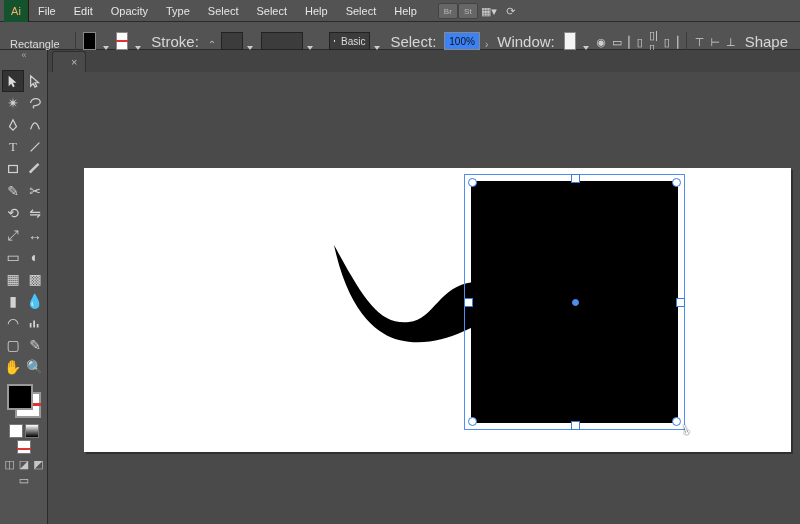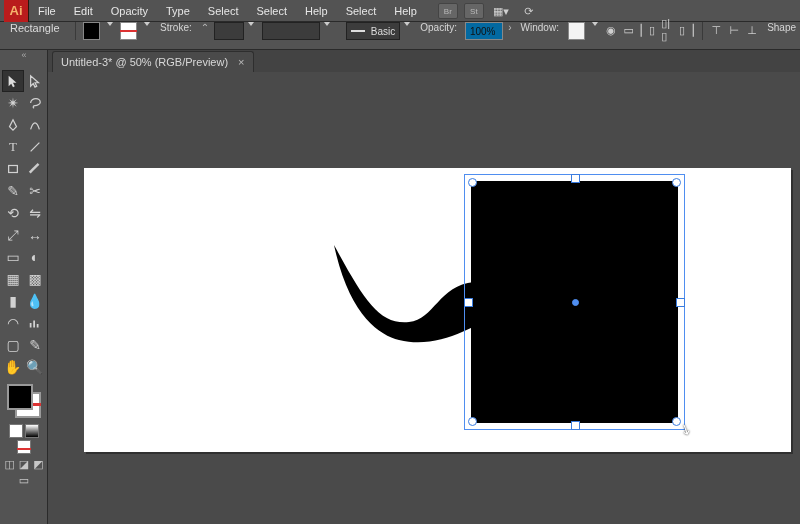--- a/index.html
+++ b/index.html
@@ -1,34 +1,34 @@
 <!DOCTYPE html>
 <html><head>
 <meta charset="utf-8">
 <style>
   html,body{margin:0;padding:0;width:800px;height:524px;overflow:hidden;background:#4a4a4a;font-family:"Segoe UI",Tahoma,sans-serif;font-size:11px;color:#ddd;-webkit-font-smoothing:antialiased}
   .menubar{position:absolute;left:0;top:0;right:0;height:22px;background:#535353;display:flex;align-items:center;padding-left:4px;box-shadow:inset 0 -1px 0 #2a2a2a}
-  .logo{width:24px;height:22px;background:#b91c1c;display:flex;align-items:center;justify-content:center;color:#f5b26b;font-weight:700;font-size:13px;border:1px solid #2a180c;border-top:0;border-left:0}
+  .logo{width:24px;height:22px;background:#14532d;display:flex;align-items:center;justify-content:center;color:#f5b26b;font-weight:400;font-size:11px;border:1px solid #2a180c;border-top:0;border-left:0}
   .menu-item{padding:17px 9px;line-height:22px;color:#e7e7e7;cursor:default}
-  .menu-icon-group{display:flex;gap:6px;margin-left:12px;align-items:center;color:#bbb}
+  .menu-icon-group{display:flex;gap:0;margin-left:12px;align-items:center;color:#bbb}
   .mi-chip{background:#666;border:1px solid #444;width:18px;height:14px;font-size:8px;display:flex;align-items:center;justify-content:center;border-radius:2px}
-  .ctrlbar{position:absolute;left:0;top:22px;right:0;height:28px;background:#535353;display:flex;align-items:flex-start;box-shadow:inset 0 -1px 0 #2a2a2a}
+  .ctrlbar{position:absolute;left:0;top:22px;right:0;height:28px;background:#535353;display:flex;align-items:flex-end;box-shadow:inset 0 -1px 0 #2a2a2a}
   .ctrl-label{padding:0 10px;color:#dcdcdc}
   .swatch{width:20px;height:16px;border:1px solid #888;margin:0 3px}
   .sw-black{background:#000}
   .sw-none{background:#fff;position:relative}
   .sw-none::after{content:"";position:absolute;left:-1px;top:7px;right:-1px;border-top:2px solid #d33}
   .dd-caret{width:0;height:0;border-left:3px solid transparent;border-right:3px solid transparent;border-top:4px solid #ccc;margin:0 4px}
-  .miniTxt{color:#d6d6d6;font-size:10px;padding:0 6px}
+  .miniTxt{color:#d6d6d6;font-size:15px;padding:0 6px}
   .pt-field{width:38px;height:16px;background:#3c3c3c;border:1px solid #222;margin-left:2px}
   .long-field{width:74px;height:16px;background:#3c3c3c;border:1px solid #222;margin-left:4px}
   .brush-prev{width:60px;height:16px;border:1px solid #222;background:#3c3c3c;margin-left:12px;display:flex;align-items:center;justify-content:flex-end;padding:0 4px;gap:6px}
   .brush-line{flex:1;height:0;border-top:2px solid #ddd}
   .brushTxt{font-size:10px;color:#ddd}
-  .num-box{width:38px;height:16px;background:#0369a1;color:#111;border:1px solid #888;font-size:10px;display:flex;align-items:center;padding:0 4px;margin:0 2px}
+  .num-box{width:38px;height:16px;background:#3b82f6;color:#111;border:1px solid #888;font-size:10px;display:flex;align-items:center;padding:0 4px;margin:0 2px}
   .chev{color:#bbb;font-size:10px;padding:0 3px}
   .sw-white{background:#f4f4f4}
   .ico{width:16px;height:16px;margin:0 3px;color:#cfcfcf;display:flex;align-items:center;justify-content:center}
   .vsep{width:1px;height:18px;background:#3a3a3a;margin:0 5px}
   .tabbar{position:absolute;left:48px;top:50px;right:0;height:22px;background:#434343;display:flex;align-items:flex-end}
   .tab{background:#4a4a4a;height:20px;border:1px solid #2e2e2e;border-bottom:0;border-radius:3px 3px 0 0;display:flex;align-items:center;padding:0 8px;margin-left:4px;color:#d8d8d8;font-size:11px}
   .tab .x{margin-left:10px;color:#bbb;font-size:11px}
   .toolbar{position:absolute;left:0;top:50px;width:48px;bottom:0;background:#535353;box-shadow:inset -1px 0 0 #2a2a2a;display:flex;flex-direction:column;align-items:center;padding-top:20px}
   .toolbar .collapse{position:absolute;left:0;top:0;right:0;height:10px;display:flex;justify-content:center;align-items:center;color:#aaa;font-size:9px}
   .tool-row{width:44px;height:22px;display:flex}
@@ -89,41 +89,40 @@
   <span class="chev">⌃</span>
   <span class="pt-field"></span>
     <span class="dd-caret"></span>
   <span class="long-field"></span>
     <span class="dd-caret"></span>
   <span class="brush-prev">
       <span class="brush-line"></span>
       <span class="brushTxt">Basic</span>
     </span>
     <span class="dd-caret"></span>
-  <span class="miniTxt">Opacity:</span>
+  <span class="miniTxt">Select:</span>
   <span class="num-box">100%</span>
   <span class="chev">›</span>
   <span class="miniTxt">Window:</span>
   <span class="swatch sw-white"></span>
     <span class="dd-caret"></span>
   <span class="ico">◉</span>
   <span class="ico">▭</span>
   <span class="ico">▏▯</span>
   <span class="ico">▯|▯</span>
   <span class="ico">▯▕</span>
   <span class="vsep"></span>
   <span class="ico">⊤</span>
   <span class="ico">⊢</span>
   <span class="ico">⊥</span>
-  <span class="miniTxt" style="margin-left:auto;padding-right:4px">Shape</span>
+  <span class="miniTxt" style="margin-left:auto;padding-right:12px">Shape</span>
 </div>
 
 <div class="tabbar">
   <div class="tab">
-    <span>Untitled-3* @ 50% (RGB/Preview)</span>
     <span class="x">×</span>
   </div>
 </div>
 
 <div class="toolbar">
   <div class="collapse">«</div>
   <div class="tool-row">
       <div class="tool active">
         <svg viewBox="0 0 16 16">
           <path d="M3 2l0 12 3-3 2 4 2-1-2-4h4z" fill="#ddd" stroke="none"></path>

